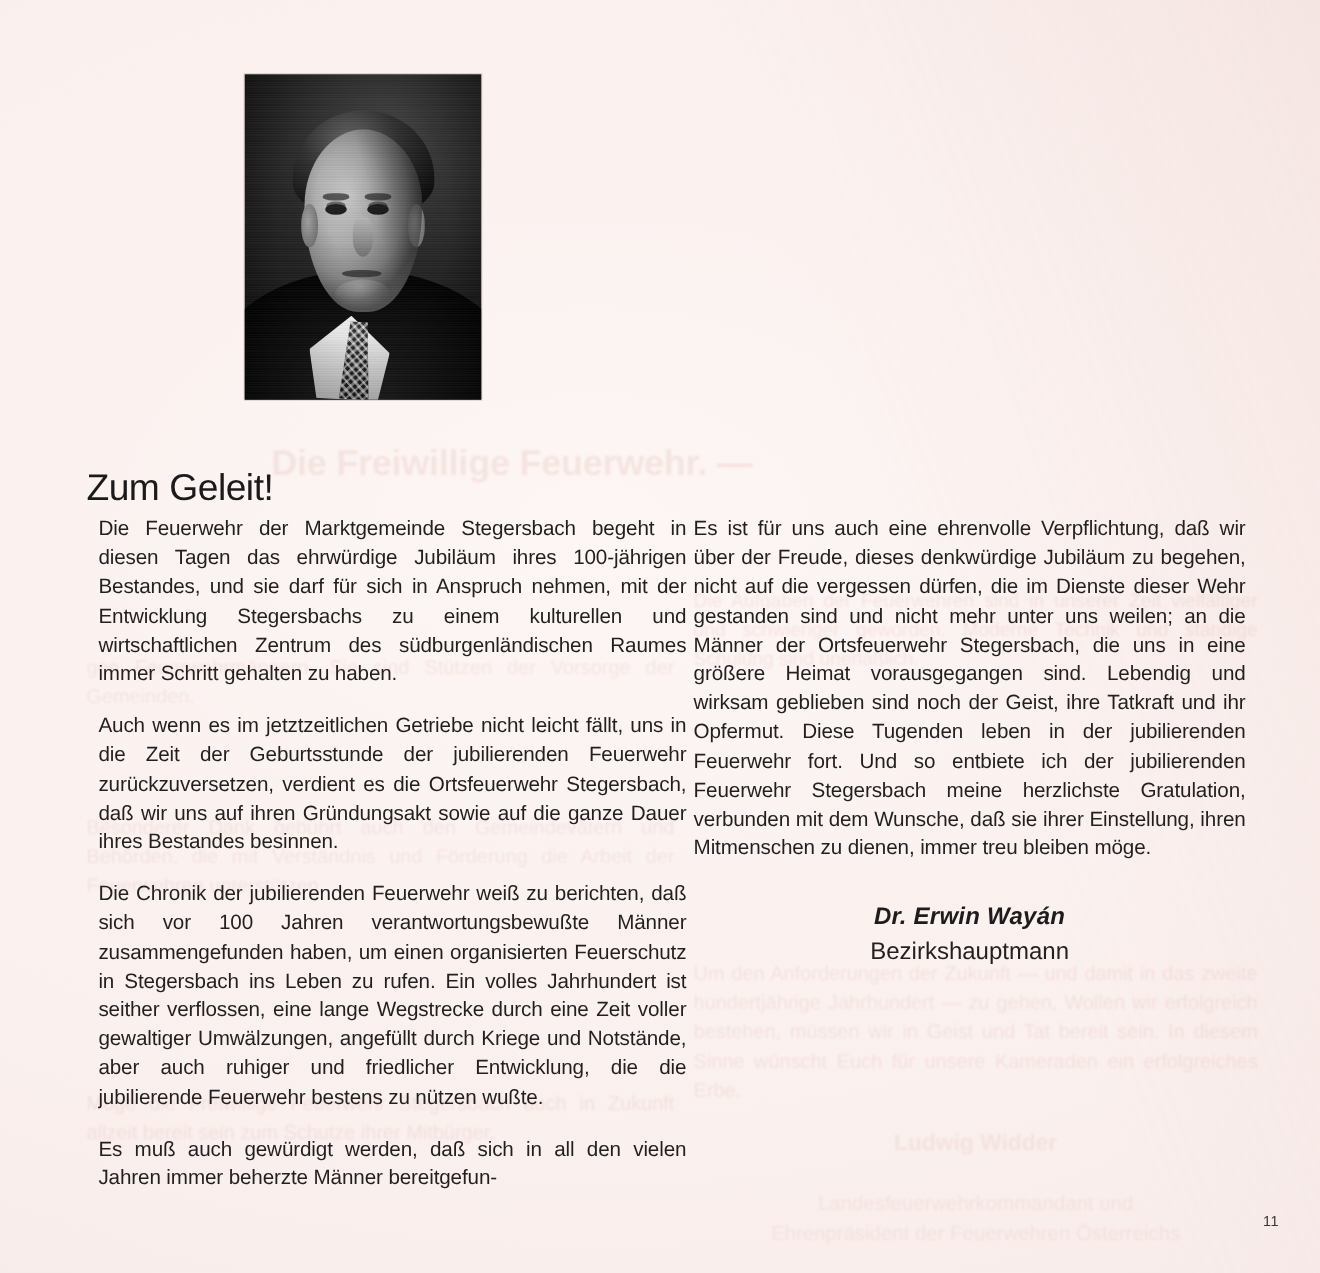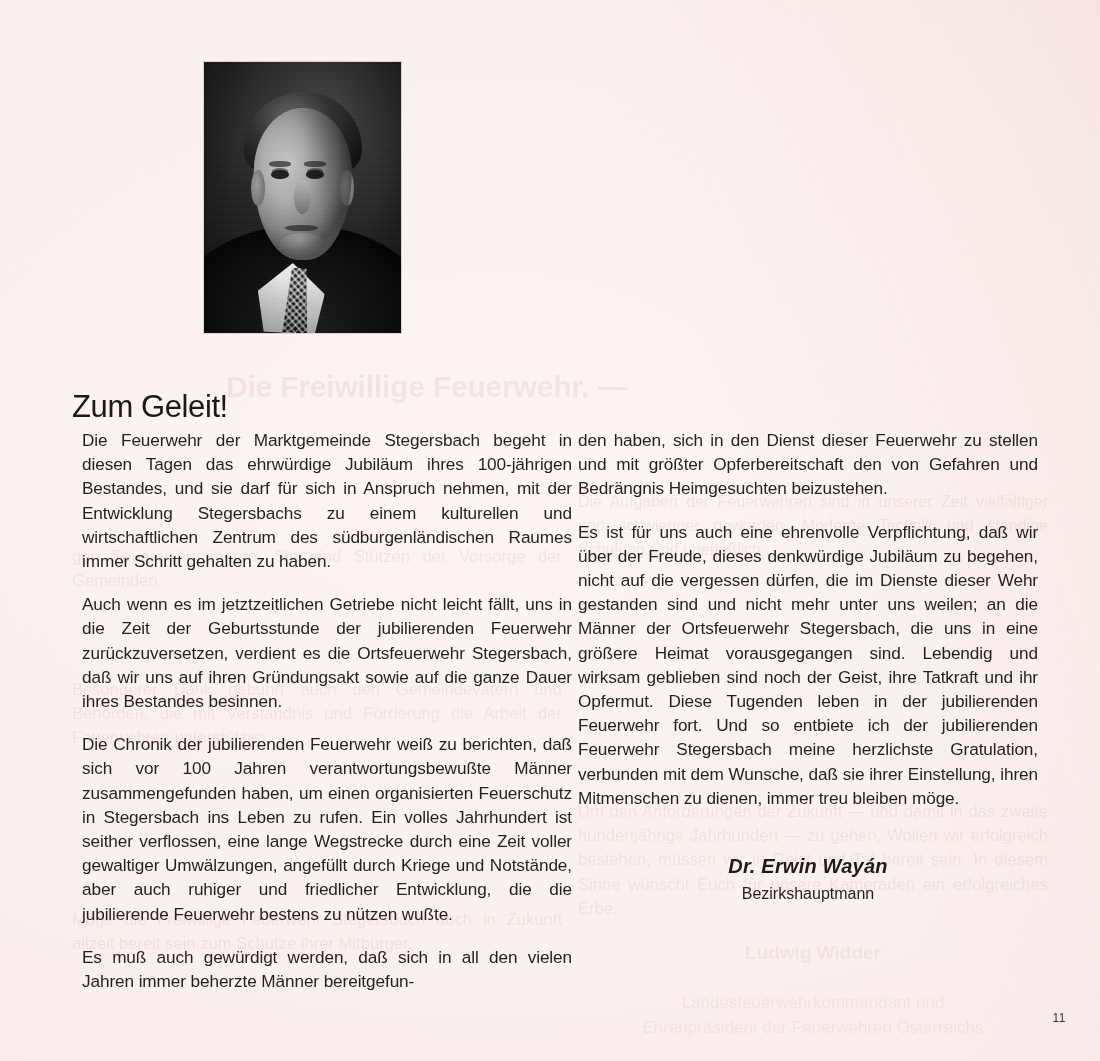--- a/index.html
+++ b/index.html
@@ -229,32 +229,32 @@
     left: 72px;
     top: 368px;
     font-size: 31px;
     font-weight: normal;
     letter-spacing: -0.4px;
     color: #1b1919;
   }
 
   
   .signature {
-    margin-top: 44px;
+    margin-top: 34px;
     text-align: center;
   }
   .sig-name {
     font-size: 20px;
     font-weight: bold;
     font-style: italic;
     color: #1d1b1b;
     letter-spacing: 0.2px;
   }
   .sig-title {
-    font-size: 16px;
+    font-size: 20px;
     color: #221f1f;
     margin-top: 4px;
   }
 
   
   .bleed {
     position: absolute;
     color: #b8574a;
     opacity: 0.105;
     font-weight: bold;
@@ -389,21 +389,20 @@
   <h1 class="headline">Zum Geleit!</h1>
 
   <div class="col col-left">
     <p>Die Feuerwehr der Marktgemeinde Stegersbach begeht in diesen Tagen das ehrwürdige Jubiläum ihres 100-jährigen Bestandes, und sie darf für sich in Anspruch nehmen, mit der Entwicklung Stegersbachs zu einem kulturellen und wirtschaftlichen Zentrum des südburgenländischen Raumes immer Schritt gehalten zu haben.</p>
     <p>Auch wenn es im jetztzeitlichen Getriebe nicht leicht fällt, uns in die Zeit der Geburtsstunde der jubilierenden Feuerwehr zurückzuversetzen, verdient es die Ortsfeuerwehr Stegersbach, daß wir uns auf ihren Gründungsakt sowie auf die ganze Dauer ihres Bestandes besinnen.</p>
     <p>Die Chronik der jubilierenden Feuerwehr weiß zu berichten, daß sich vor 100 Jahren verantwortungsbewußte Männer zusammengefunden haben, um einen organisierten Feuerschutz in Stegersbach ins Leben zu rufen. Ein volles Jahrhundert ist seither verflossen, eine lange Wegstrecke durch eine Zeit voller gewaltiger Umwälzungen, angefüllt durch Kriege und Notstände, aber auch ruhiger und friedlicher Entwicklung, die die jubilierende Feuerwehr bestens zu nützen wußte.</p>
     <p>Es muß auch gewürdigt werden, daß sich in all den vielen Jahren immer beherzte Männer bereitgefun-</p>
   </div>
 
   <div class="col col-right">
-    <p>den haben, sich in den Dienst dieser Feuerwehr zu stellen und mit größter Opferbereitschaft den von Gefahren und Bedrängnis Heimgesuchten beizustehen.</p>
     <p>Es ist für uns auch eine ehrenvolle Verpflichtung, daß wir über der Freude, dieses denkwürdige Jubiläum zu begehen, nicht auf die vergessen dürfen, die im Dienste dieser Wehr gestanden sind und nicht mehr unter uns weilen; an die Männer der Ortsfeuerwehr Stegersbach, die uns in eine größere Heimat vorausgegangen sind. Lebendig und wirksam geblieben sind noch der Geist, ihre Tatkraft und ihr Opfermut. Diese Tugenden leben in der jubilierenden Feuerwehr fort. Und so entbiete ich der jubilierenden Feuerwehr Stegersbach meine herzlichste Gratulation, verbunden mit dem Wunsche, daß sie ihrer Einstellung, ihren Mitmenschen zu dienen, immer treu bleiben möge.</p>
     <div class="signature">
       <div class="sig-name">Dr. Erwin Wayán</div>
       <div class="sig-title">Bezirkshauptmann</div>
     </div>
   </div>
 
   <div class="page-number">11</div>
 
 </div>

